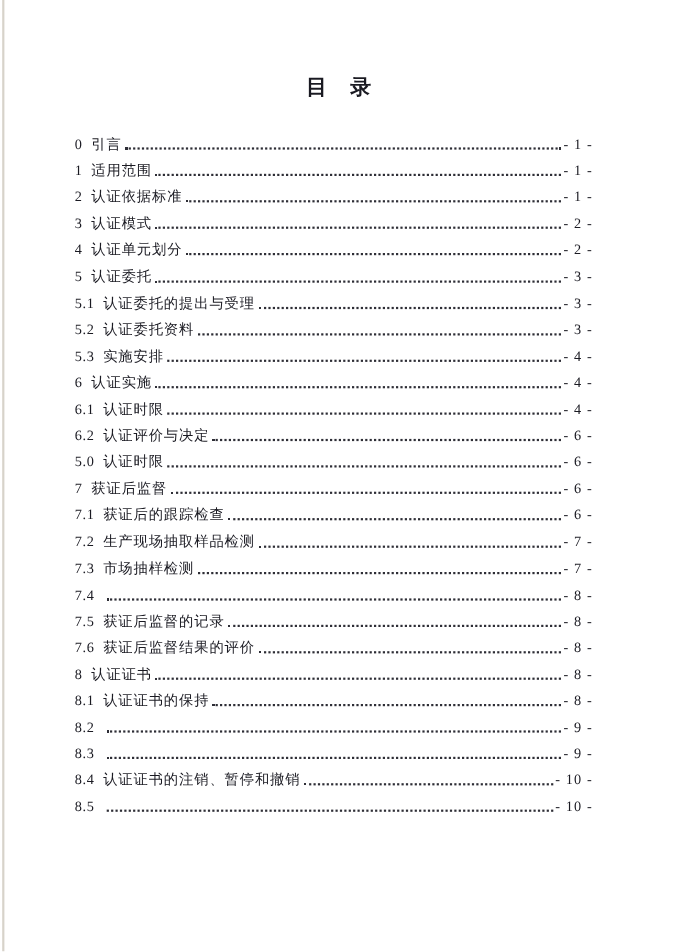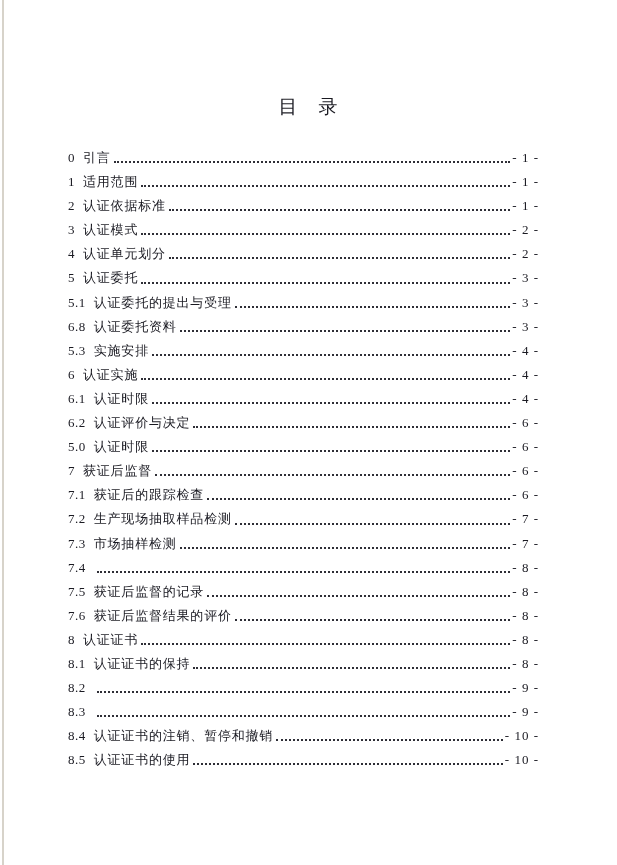--- a/index.html
+++ b/index.html
@@ -17,25 +17,25 @@
   }
   .page-edge-line {
     position: absolute;
     left: 2px;
     top: 0;
     width: 2px;
     height: 100%;
     background: #d7d3ca;
   }
   .doc-title {
-    padding-top: 95px;
+    padding-top: 68px;
     text-align: center;
     font-size: 19px;
     line-height: 23px;
-    font-weight: normal;
+    font-weight: bold;
     letter-spacing: 1px;
     white-space: pre;
   }
   .toc-list {
     margin: 28px 78px 0 68px;
   }
   .toc-line {
     display: flex;
     align-items: baseline;
     height: 24.1px;
@@ -113,21 +113,21 @@
   </div>
 
   <div class="toc-line">
     <span class="toc-num">5.1</span>
     <span class="toc-title">认证委托的提出与受理</span>
     <span class="toc-dots"></span>
     <span class="toc-page">- 3 -</span>
   </div>
 
   <div class="toc-line">
-    <span class="toc-num">6.8</span>
+    <span class="toc-num">5.2</span>
     <span class="toc-title">认证委托资料</span>
     <span class="toc-dots"></span>
     <span class="toc-page">- 3 -</span>
   </div>
 
   <div class="toc-line">
     <span class="toc-num">5.3</span>
     <span class="toc-title">实施安排</span>
     <span class="toc-dots"></span>
     <span class="toc-page">- 4 -</span>
@@ -237,17 +237,16 @@
 
   <div class="toc-line">
     <span class="toc-num">8.4</span>
     <span class="toc-title">认证证书的注销、暂停和撤销</span>
     <span class="toc-dots"></span>
     <span class="toc-page">- 10 -</span>
   </div>
 
   <div class="toc-line">
     <span class="toc-num">8.5</span>
-    <span class="toc-title">认证证书的使用</span>
     <span class="toc-dots"></span>
     <span class="toc-page">- 10 -</span>
   </div>
 </div>
 
 </body></html>

